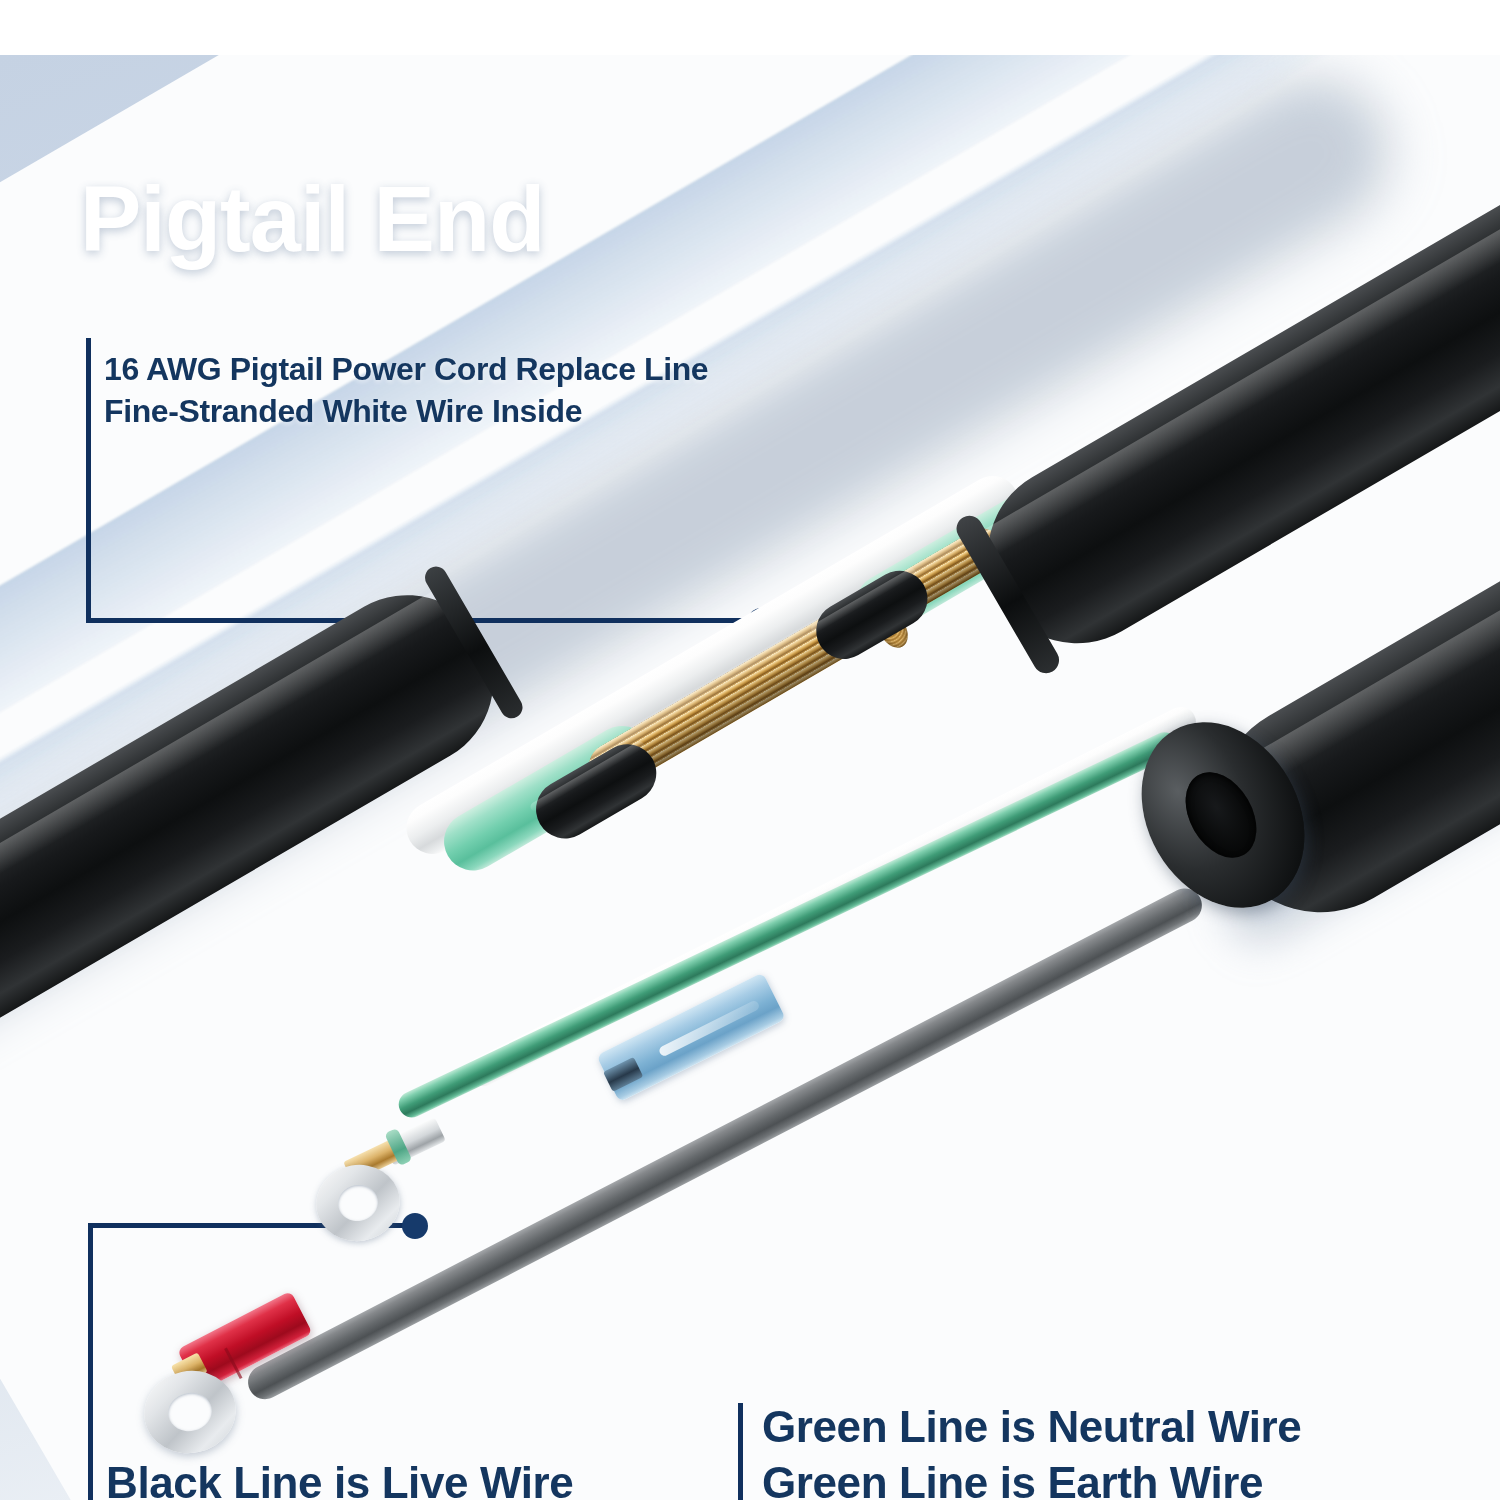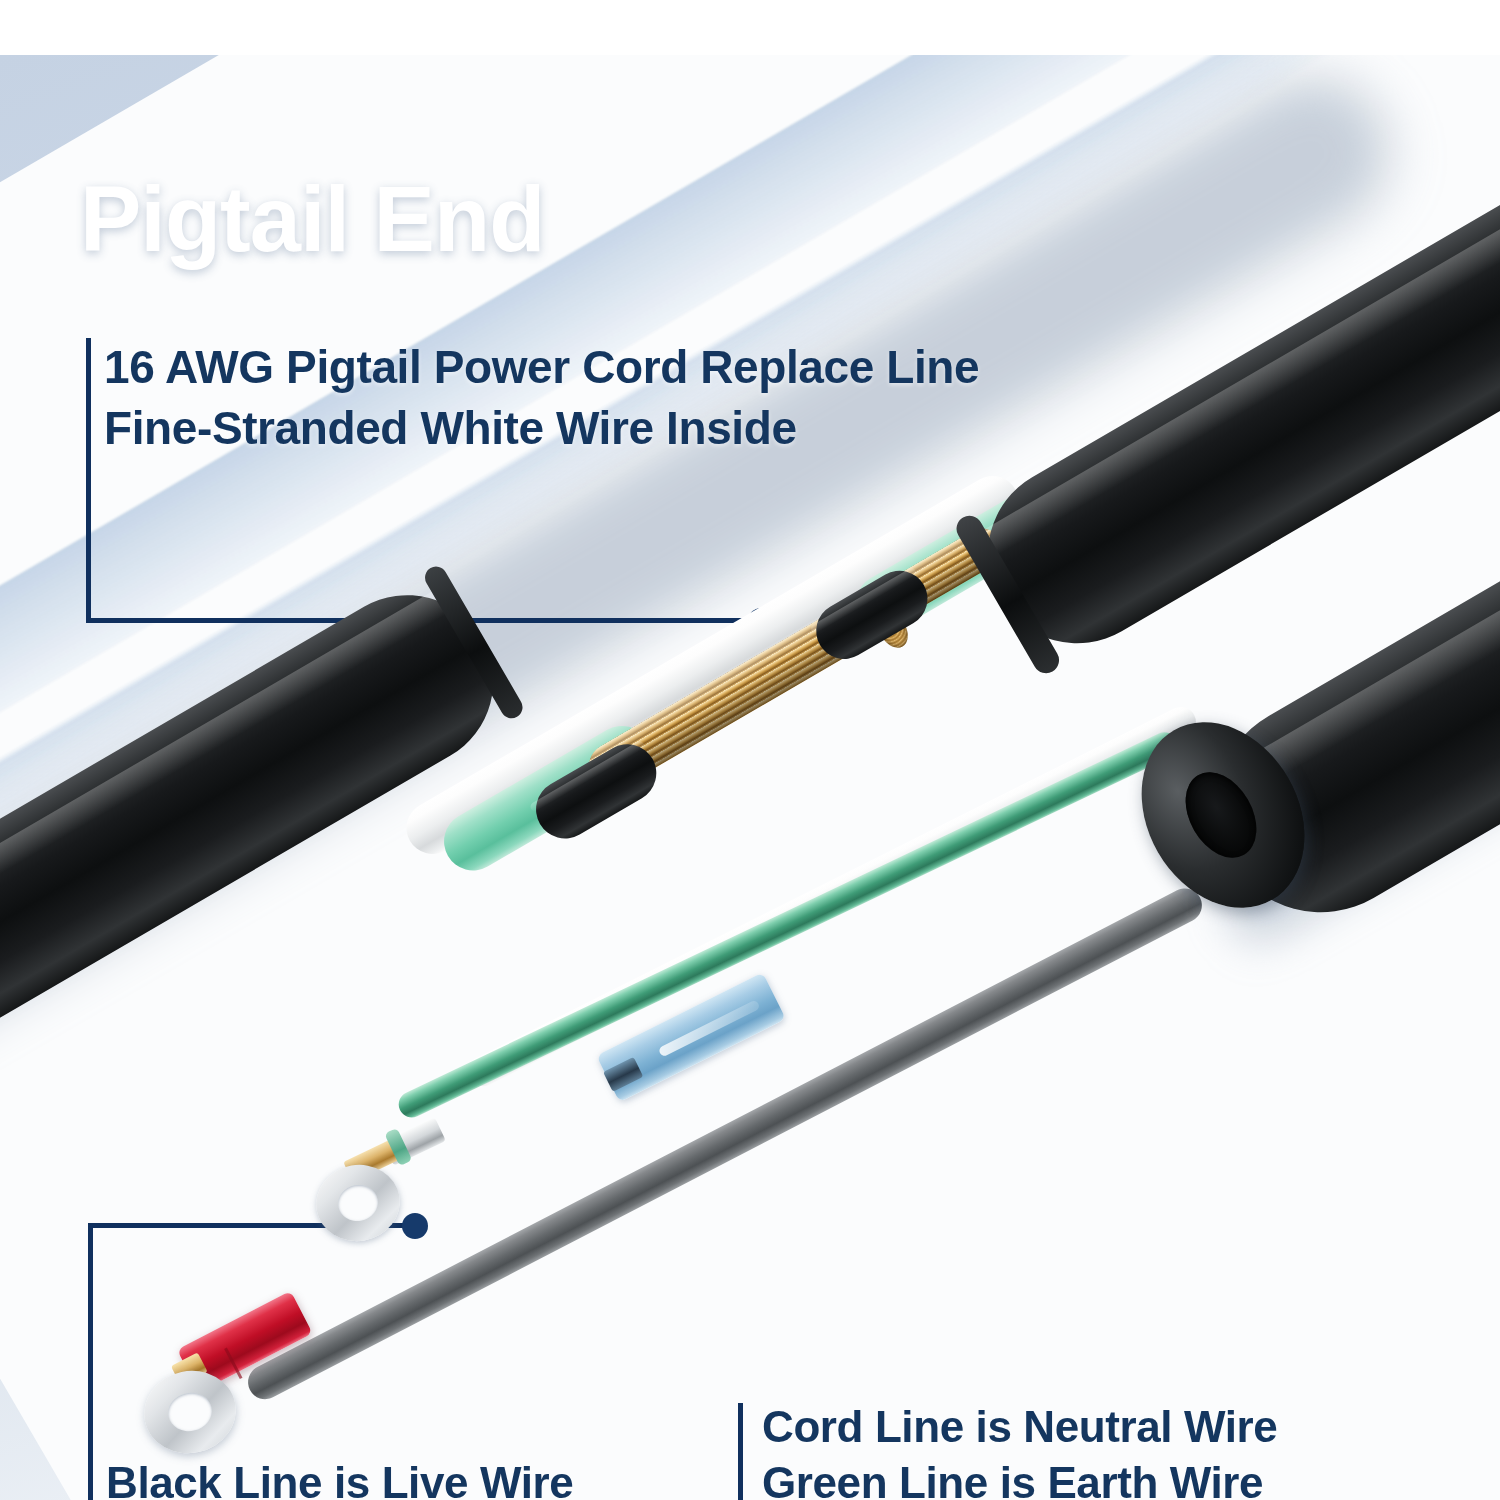--- a/index.html
+++ b/index.html
@@ -96,22 +96,22 @@
 
   
   #title {
     position:absolute; left:80px; top:118px;
     font-size:92px; font-weight:bold; color:#ffffff;
     letter-spacing:-1px; line-height:1;
     text-shadow:0 3px 10px rgba(60,90,130,.30);
     white-space:nowrap;
   }
   #subtitle {
-    position:absolute; left:104px; top:282px;
-    font-size:46px; font-weight:bold; color:#14365f;
+    position:absolute; left:104px; top:293px;
+    font-size:32px; font-weight:bold; color:#14365f;
     line-height:1.32; letter-spacing:-0.4px;
     text-shadow:0 2px 4px rgba(255,255,255,.55);
   }
   .bottom-label {
     position:absolute;
     font-size:44px; font-weight:bold; color:#14365f;
     line-height:1.28; letter-spacing:-0.4px;
     text-shadow:0 2px 4px rgba(255,255,255,.6);
     white-space:nowrap;
   }
@@ -298,18 +298,18 @@
     <h1 id="title">Pigtail End</h1>
 
     <div id="subtitle">
       <div>16 AWG Pigtail Power Cord Replace Line</div>
       <div>Fine-Stranded White Wire Inside</div>
     </div>
 
     <div class="bottom-label" id="label-black">Black Line is Live Wire</div>
 
     <div class="bottom-label" id="label-right">
-      <div>Cord Line is Neutral Wire</div>
+      <div>Green Line is Neutral Wire</div>
       <div>Green Line is Earth Wire</div>
     </div>
 
   </div>
 </div>
 
 </body></html>

